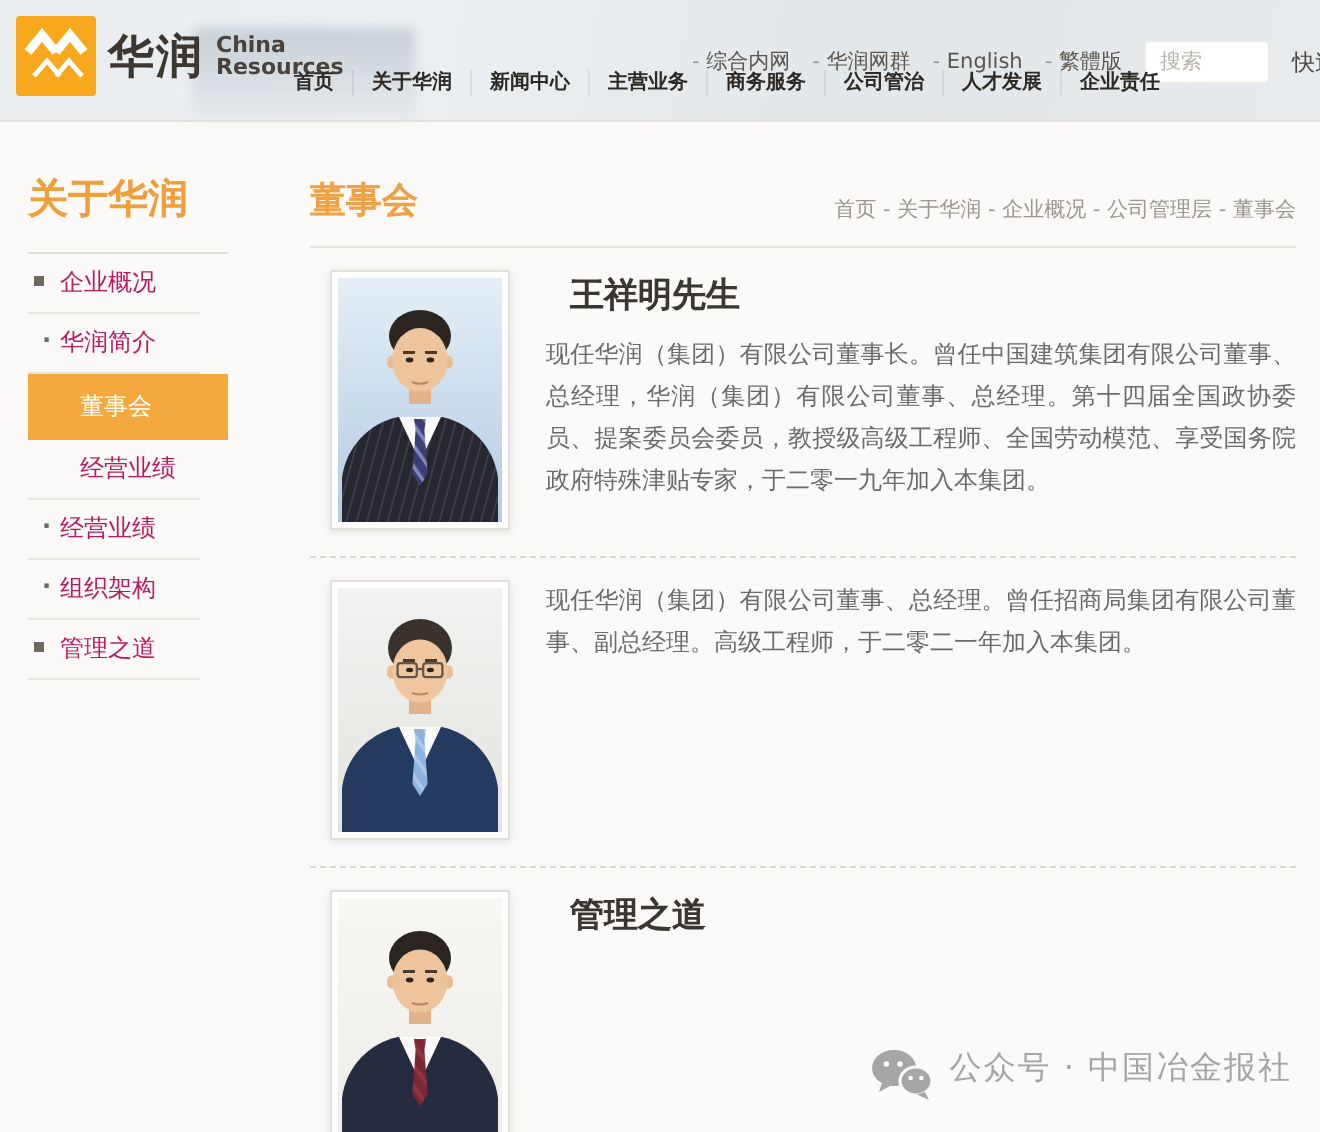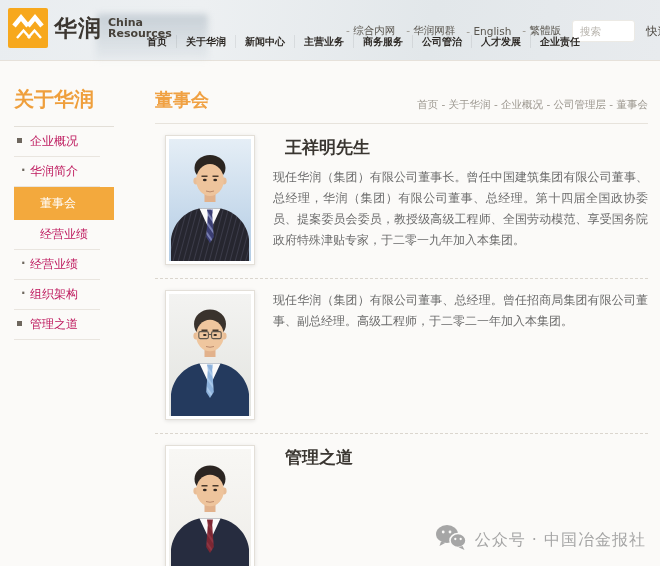--- a/index.html
+++ b/index.html
@@ -42,21 +42,21 @@
   .main-head h1{margin:0;font-size:18px;color:#f0a143;font-weight:bold;}
   .crumb{font-size:10.5px;color:#9b968e;cursor:pointer;}
   .director{display:flex;padding:11px 0 13px 10px;}
   .director + .director{border-top:1px dashed #dbd6ce;}
   .photo{flex:none;width:82px;height:122px;background:#fff;padding:3px;border:1px solid #e3dfd8;box-shadow:0 1px 4px rgba(0,0,0,.10);}
   .info{margin-left:18px;width:375px;}
   .info h3{margin:1px 12px 8px;font-size:17px;color:#3a3631;font-weight:bold;}
   .info p{margin:0;font-size:12px;color:#6b6b6b;line-height:1.75;text-align:justify;}
 
   
-  .watermark{position:absolute;right:14px;top:524px;display:flex;align-items:flex-end;gap:8px;color:#a5a5a5;font-size:16px;letter-spacing:1px;}
+  .watermark{position:absolute;right:14px;top:524px;display:flex;align-items:flex-start;gap:8px;color:#a5a5a5;font-size:16px;letter-spacing:1px;}
 </style>
 </head>
 <body>
 
 <div class="page">
 
   <header class="header">
     <div class="tower"></div>
 
     <div class="logo">

